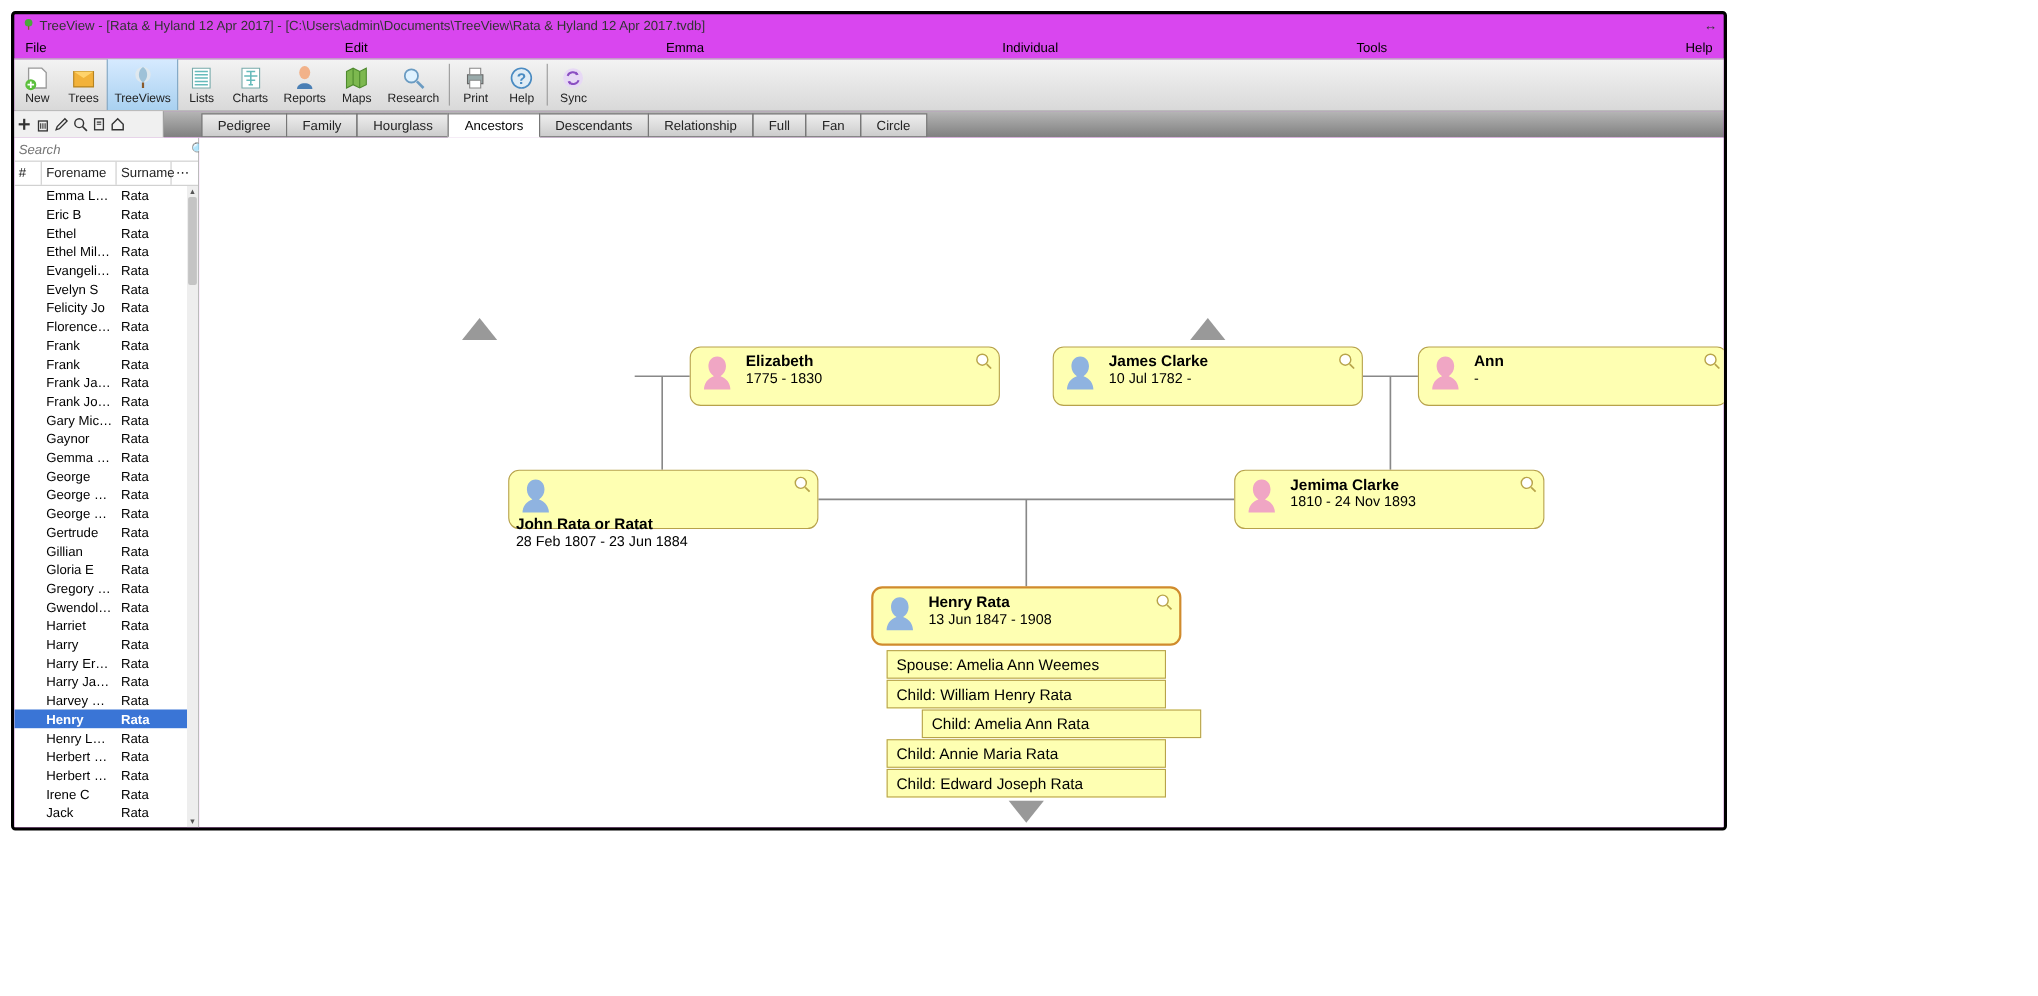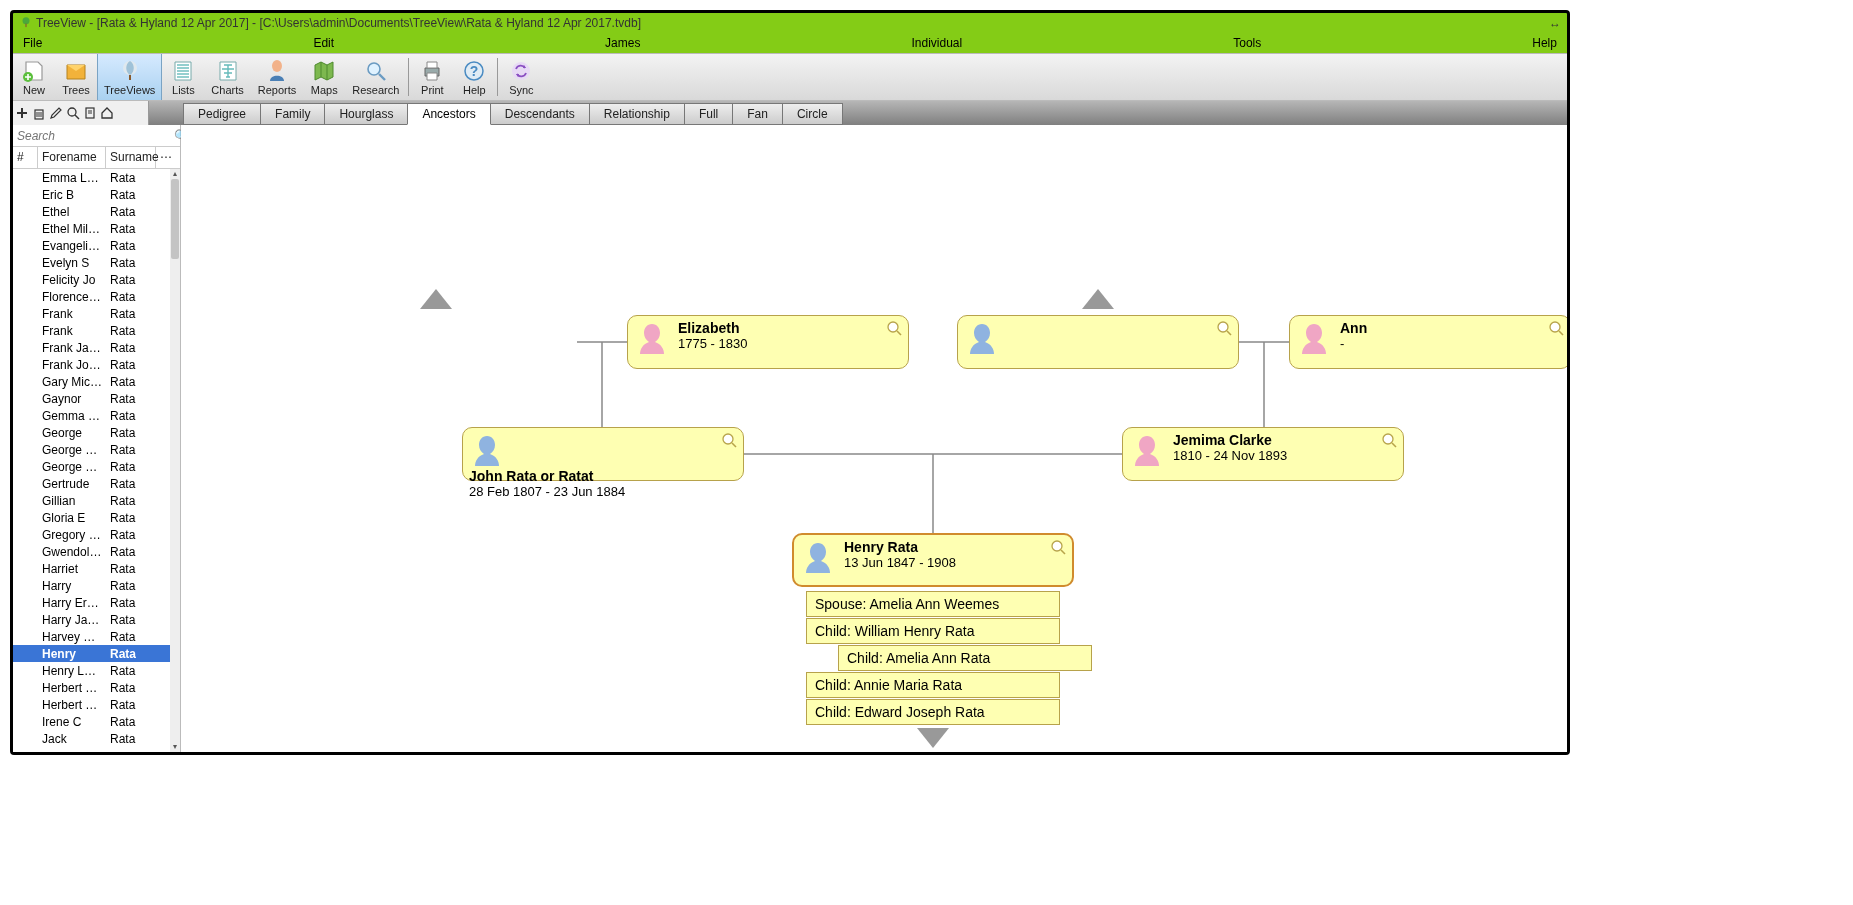--- a/index.html
+++ b/index.html
@@ -1,17 +1,17 @@
 <!DOCTYPE html>
 <html><head>
 <meta charset="utf-8">
 <style>
 * { margin: 0; padding: 0; box-sizing: border-box; }
 body { font-family: "Segoe UI", Tahoma, sans-serif; font-size: 12px; background: #fff; overflow: hidden; }
-.window { width: 1560px; height: 745px; margin: 10px; border: 3px solid #000; border-radius: 4px; position: relative; background: #84cc16; }
+.window { width: 1560px; height: 745px; margin: 10px; border: 3px solid #000; border-radius: 4px; position: relative; background: #d946ef; }
 .titlebar { height: 20px; padding: 2px 6px; display: flex; align-items: center; color: #333; font-size: 12px; }
 .titlebar .treeicon { width: 14px; height: 14px; margin-right: 3px; }
 .titlebar .stretch-icon { margin-left: auto; font-size: 12px; font-weight:bold; }
 .menubar { height: 20px; padding: 0 4px; display: flex; align-items: center; gap: 0; color: #000; font-size: 12px; justify-content: space-between; }
 .menubar span { padding: 2px 6px; cursor: default; }
 
 .toolbar { height: 48px; background: linear-gradient(to bottom, #f3f3f3 0%, #d9d9d9 100%); border-top: 1px solid #bbb; border-bottom: 1px solid #bbb; display: flex; align-items: stretch; }
 .toolbtn { display: flex; flex-direction: column; align-items: center; justify-content: center; padding: 2px 6px; min-width: 42px; font-size: 11px; color: #222; border-left: 1px solid transparent; border-right: 1px solid transparent; }
 .toolbtn.active { background: linear-gradient(to bottom, #d6eaff, #a9d1f0); border-left: 1px solid #7aa3c4; border-right: 1px solid #7aa3c4; }
 .toolbtn .ticon { width: 24px; height: 24px; margin-bottom: 1px; display: flex; align-items: center; justify-content: center; }
@@ -70,21 +70,21 @@
         <circle cx="12" cy="8" r="6" fill="#4aa83a"></circle>
         <rect x="11" y="13" width="2" height="6" fill="#8a5a2b"></rect>
       </svg>
     <span>TreeView - [Rata &amp; Hyland 12 Apr 2017] - [C:\Users\admin\Documents\TreeView\Rata &amp; Hyland 12 Apr 2017.tvdb]</span>
     <span class="stretch-icon">↔</span>
   </div>
 
   <div class="menubar" id="menubar">
       <span>File</span>
       <span>Edit</span>
-      <span>James</span>
+      <span>Emma</span>
       <span>Individual</span>
       <span>Tools</span>
       <span>Help</span>
     </div>
 
   <div class="toolbar" id="toolbar">
       <div class="toolbtn">
         <div class="ticon">
           <svg width="24" height="24" viewBox="0 0 24 24">
             <path d="M4 3 H16 L20 7 V21 H4 Z" fill="#fff" stroke="#999" stroke-width="1.2"></path>
@@ -451,20 +451,24 @@
           </div>
           <div class="mag"><svg width="16" height="16" viewBox="0 0 16 16">
               <circle cx="7" cy="7" r="5" fill="#fff" stroke="#b8a44b" stroke-width="1.3"></circle>
               <line x1="11" y1="11" x2="15" y2="15" stroke="#b8a44b" stroke-width="1.6"></line>
             </svg></div>
         </div>
         <div class="node" style="left: 776px; top: 190px; width: 282px; height: 54px;">
           <div class="silh"><svg width="36" height="36" viewBox="0 0 36 36">
               <path d="M18 4 C13 4 10 8 10 13 C10 17 12 20 15 22 C9 24 6 29 6 34 L30 34 C30 29 27 24 21 22 C24 20 26 17 26 13 C26 8 23 4 18 4 Z" fill="#8fb3e0"></path>
             </svg></div>
+          <div class="ninfo">
+            <div class="nname">James Clarke</div>
+            <div class="ndate">10 Jul 1782 -</div>
+          </div>
           <div class="mag"><svg width="16" height="16" viewBox="0 0 16 16">
               <circle cx="7" cy="7" r="5" fill="#fff" stroke="#b8a44b" stroke-width="1.3"></circle>
               <line x1="11" y1="11" x2="15" y2="15" stroke="#b8a44b" stroke-width="1.6"></line>
             </svg></div>
         </div>
         <div class="nav-tri up" style="left: 901px; top: 164px;"></div>
         <div class="node" style="left: 1108px; top: 190px; width: 282px; height: 54px;">
           <div class="silh"><svg width="36" height="36" viewBox="0 0 36 36">
               <path d="M18 4 C13 4 10 8 10 13 C10 17 12 20 15 22 C9 24 6 29 6 34 L30 34 C30 29 27 24 21 22 C24 20 26 17 26 13 C26 8 23 4 18 4 Z" fill="#f0a6c4"></path>
             </svg></div>

